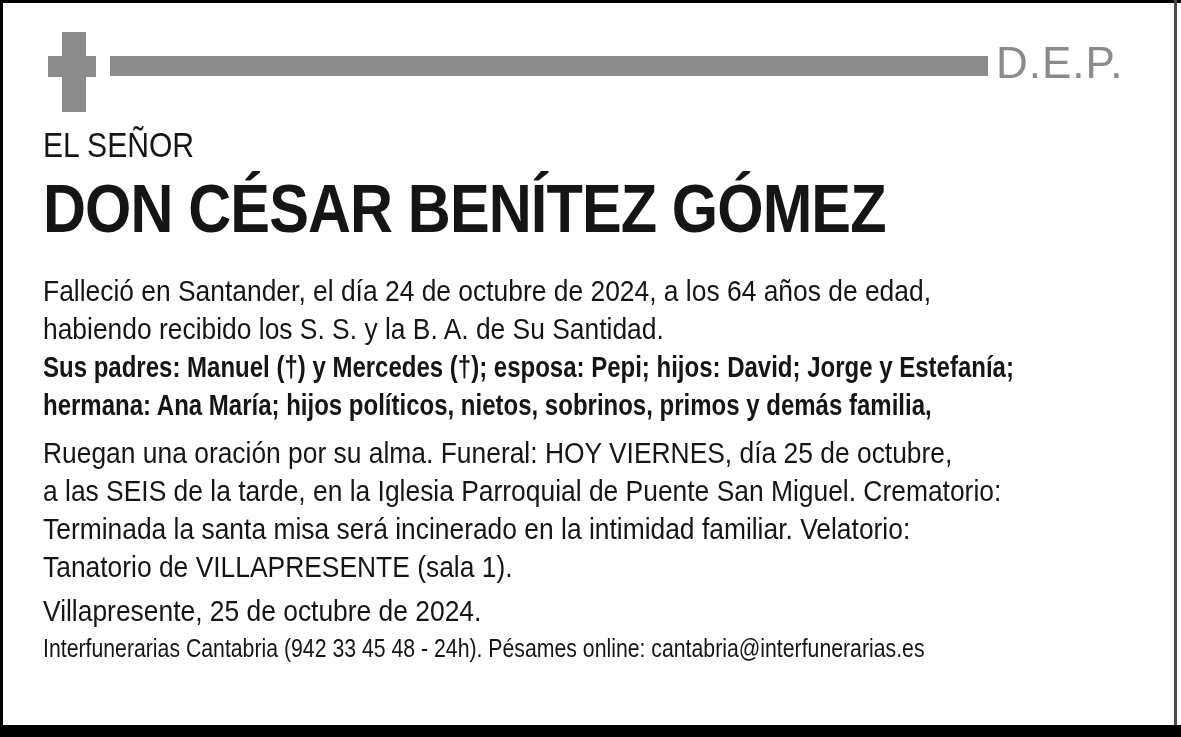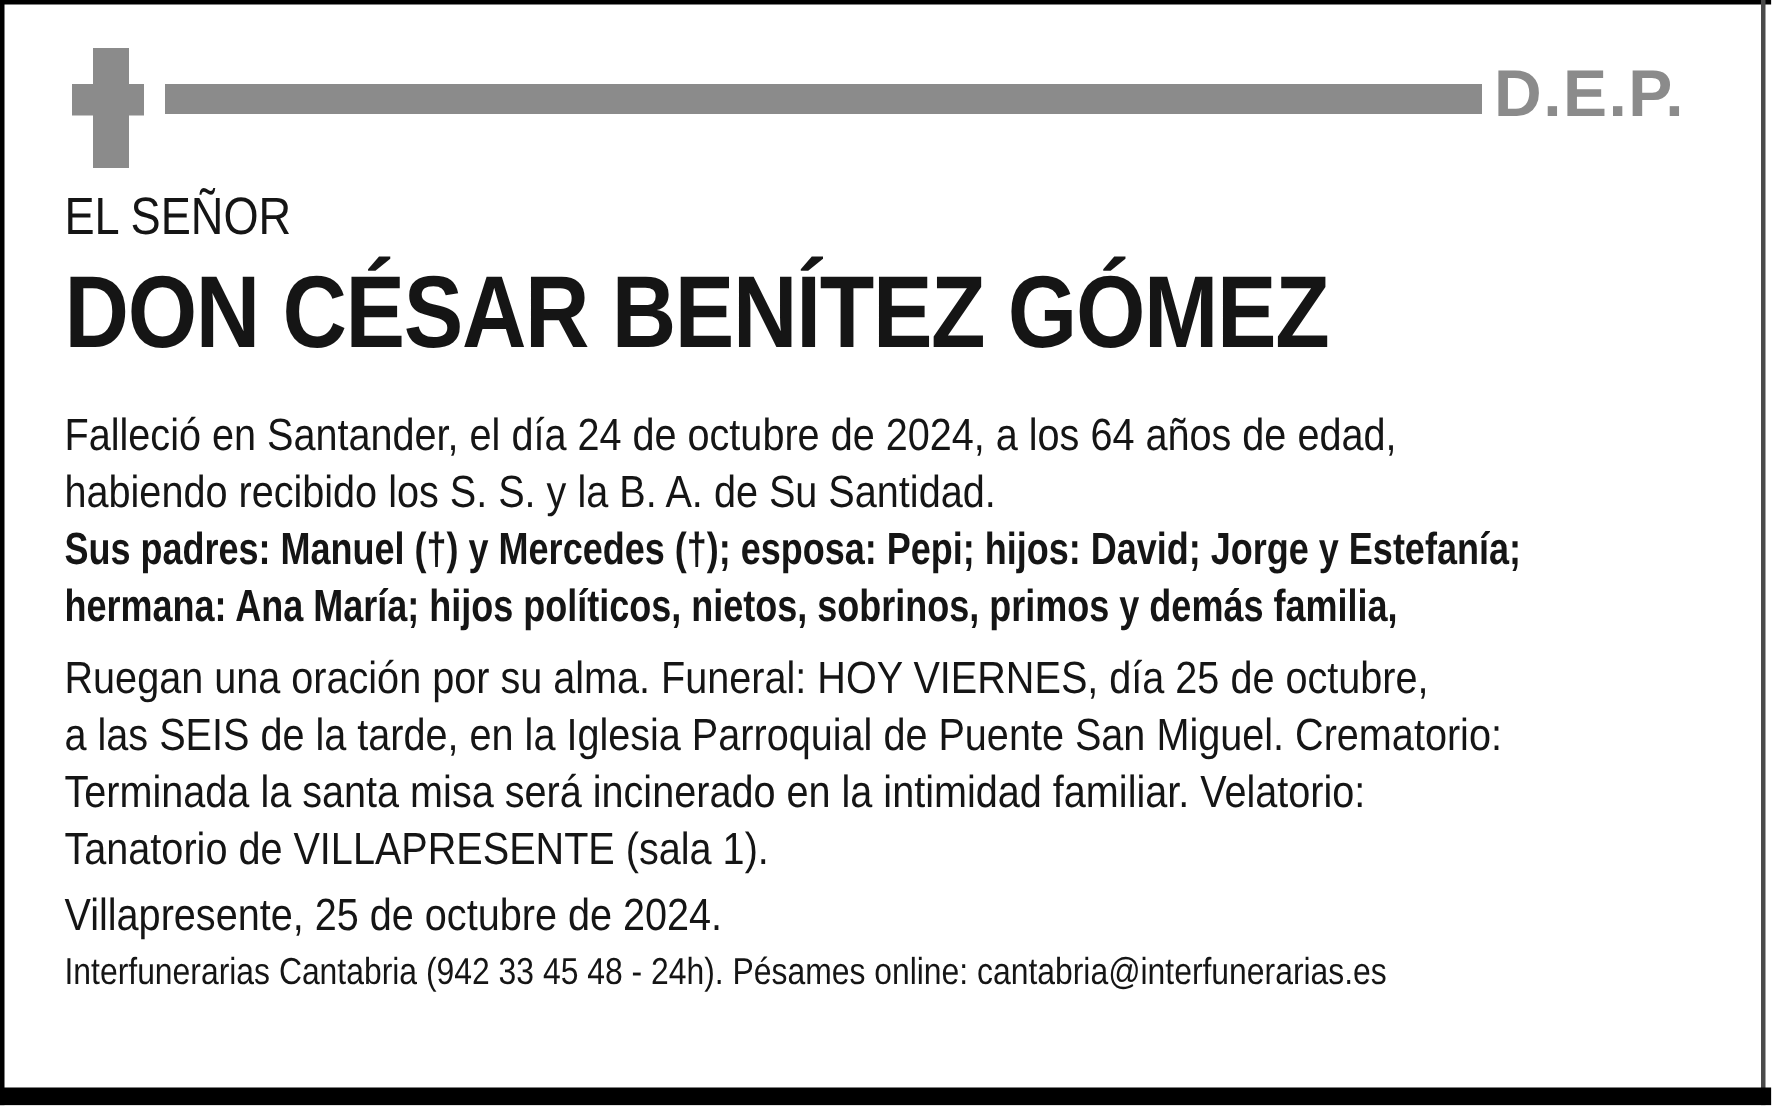--- a/index.html
+++ b/index.html
@@ -21,21 +21,21 @@
   .frame-left   { position: absolute; left: 0; top: 0; width: 3px; height: 737px; background: var(--frame, #000); }
   .frame-right  { position: absolute; left: 1174px; top: 0; width: 3px; height: 737px; background: #4a4a4a; }
   .frame-bottom { position: absolute; left: 0; top: 725px; width: 1181px; height: 12px; background: var(--frame, #000); }
 
   
   .cross-v   { position: absolute; left: 62px;  top: 32px; width: 24px;  height: 80px; background: var(--accent, #8b8b8b); }
   .cross-h   { position: absolute; left: 48px;  top: 56px; width: 48px;  height: 21px; background: var(--accent, #8b8b8b); }
   .head-rule { position: absolute; left: 110px; top: 56px; width: 878px; height: 20px; background: var(--accent, #8b8b8b); }
   .dep {
     position: absolute; left: 996px; top: 38px;
-    font-size: 44px; font-weight: 700; letter-spacing: 1px;
+    font-size: 44px; font-weight: 400; letter-spacing: 1px;
     color: var(--accent, #8b8b8b);
     white-space: nowrap;
   }
 
   
   .tx {
     position: absolute;
     left: 43px;
     margin: 0;
     white-space: pre-line;

